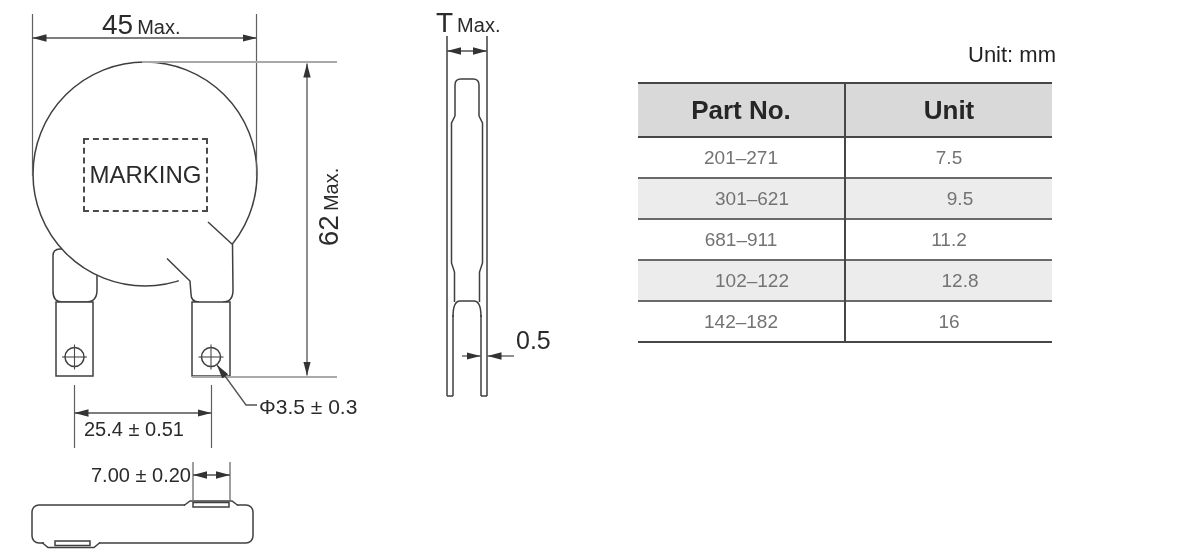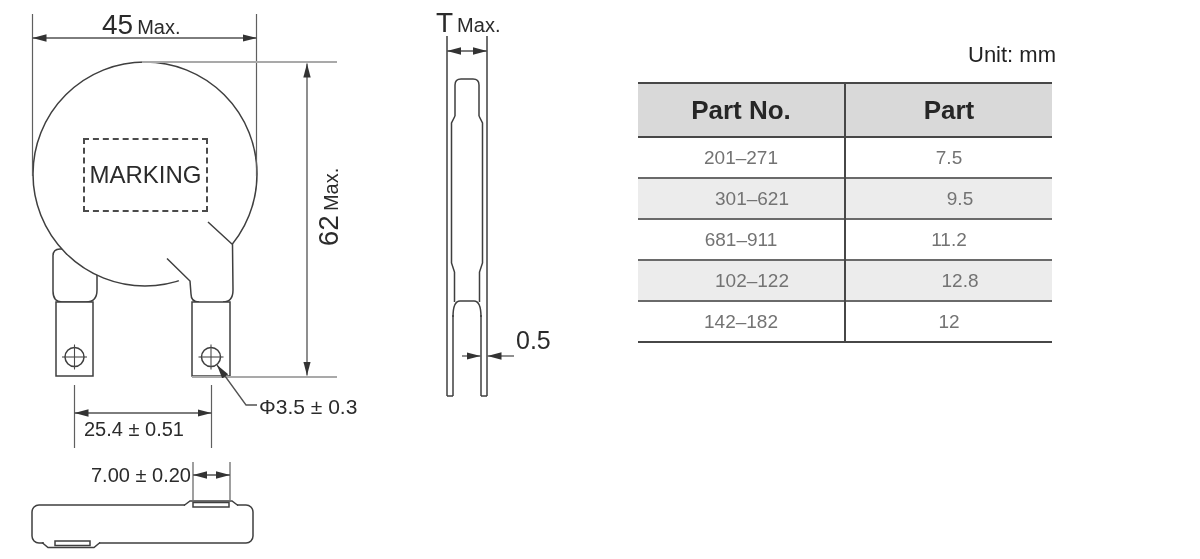--- a/index.html
+++ b/index.html
@@ -167,38 +167,38 @@
   <div class="lbl" style="left:91px;top:464px;font-size:20px;">7.00 ± 0.20</div>
 
   <div class="lbl" style="left:495px;top:326px;font-size:25px;margin-left:21px;">0.5</div>
 
   <div class="unit">Unit: mm</div>
 
   <table class="spec-table">
     <tbody>
       <tr class="hdr">
         <td>Part No.</td>
-        <td>Part</td>
+        <td>Unit</td>
       </tr>
       <tr class="plain">
         <td>201–271</td>
         <td>7.5</td>
       </tr>
       <tr class="alt">
         <td>301–621</td>
         <td>9.5</td>
       </tr>
       <tr class="plain">
         <td>681–911</td>
         <td>11.2</td>
       </tr>
       <tr class="alt">
         <td>102–122</td>
         <td>12.8</td>
       </tr>
       <tr class="plain">
         <td>142–182</td>
-        <td>12</td>
+        <td>16</td>
       </tr>
     </tbody>
   </table>
 
 </div>
 
 </body></html>

